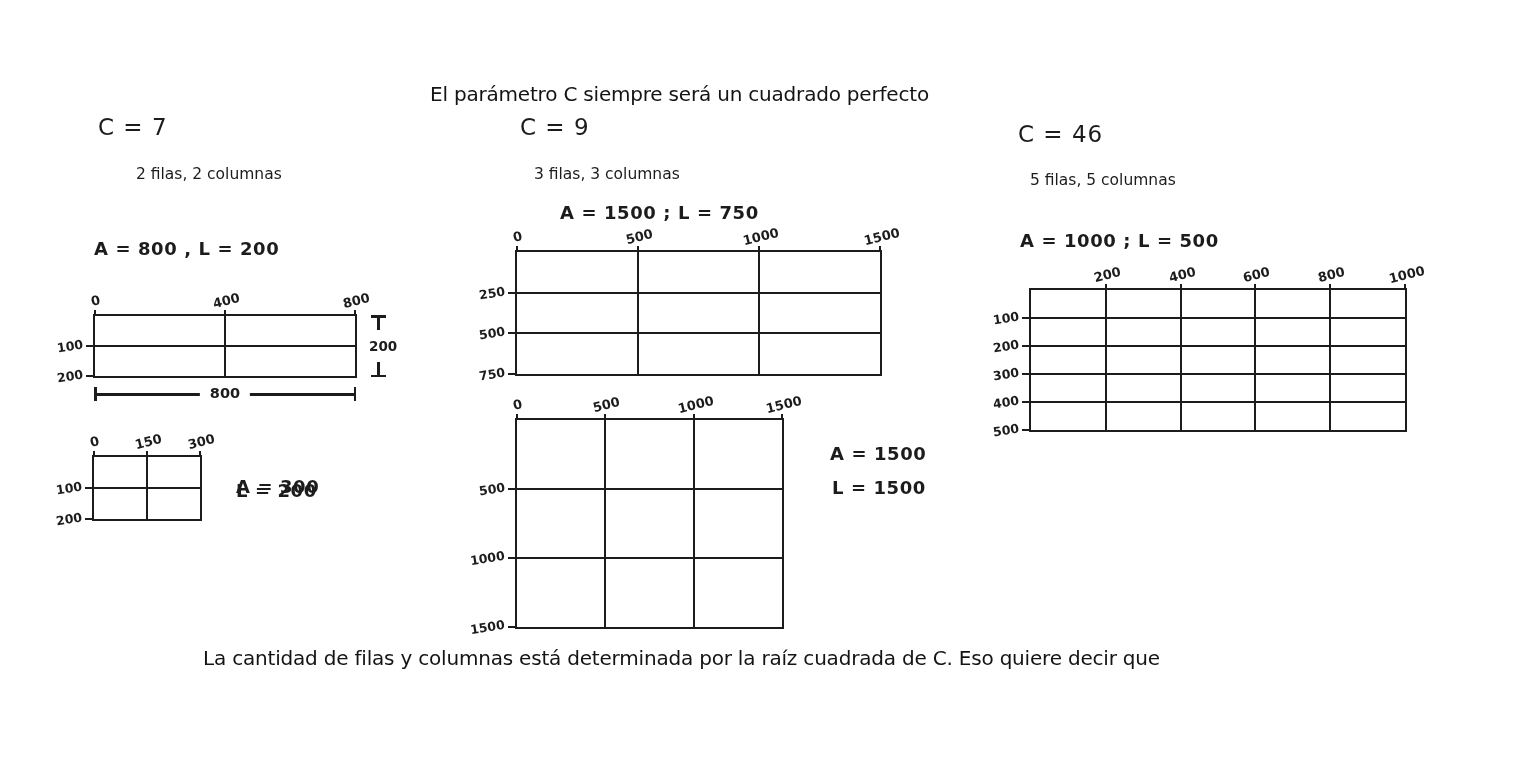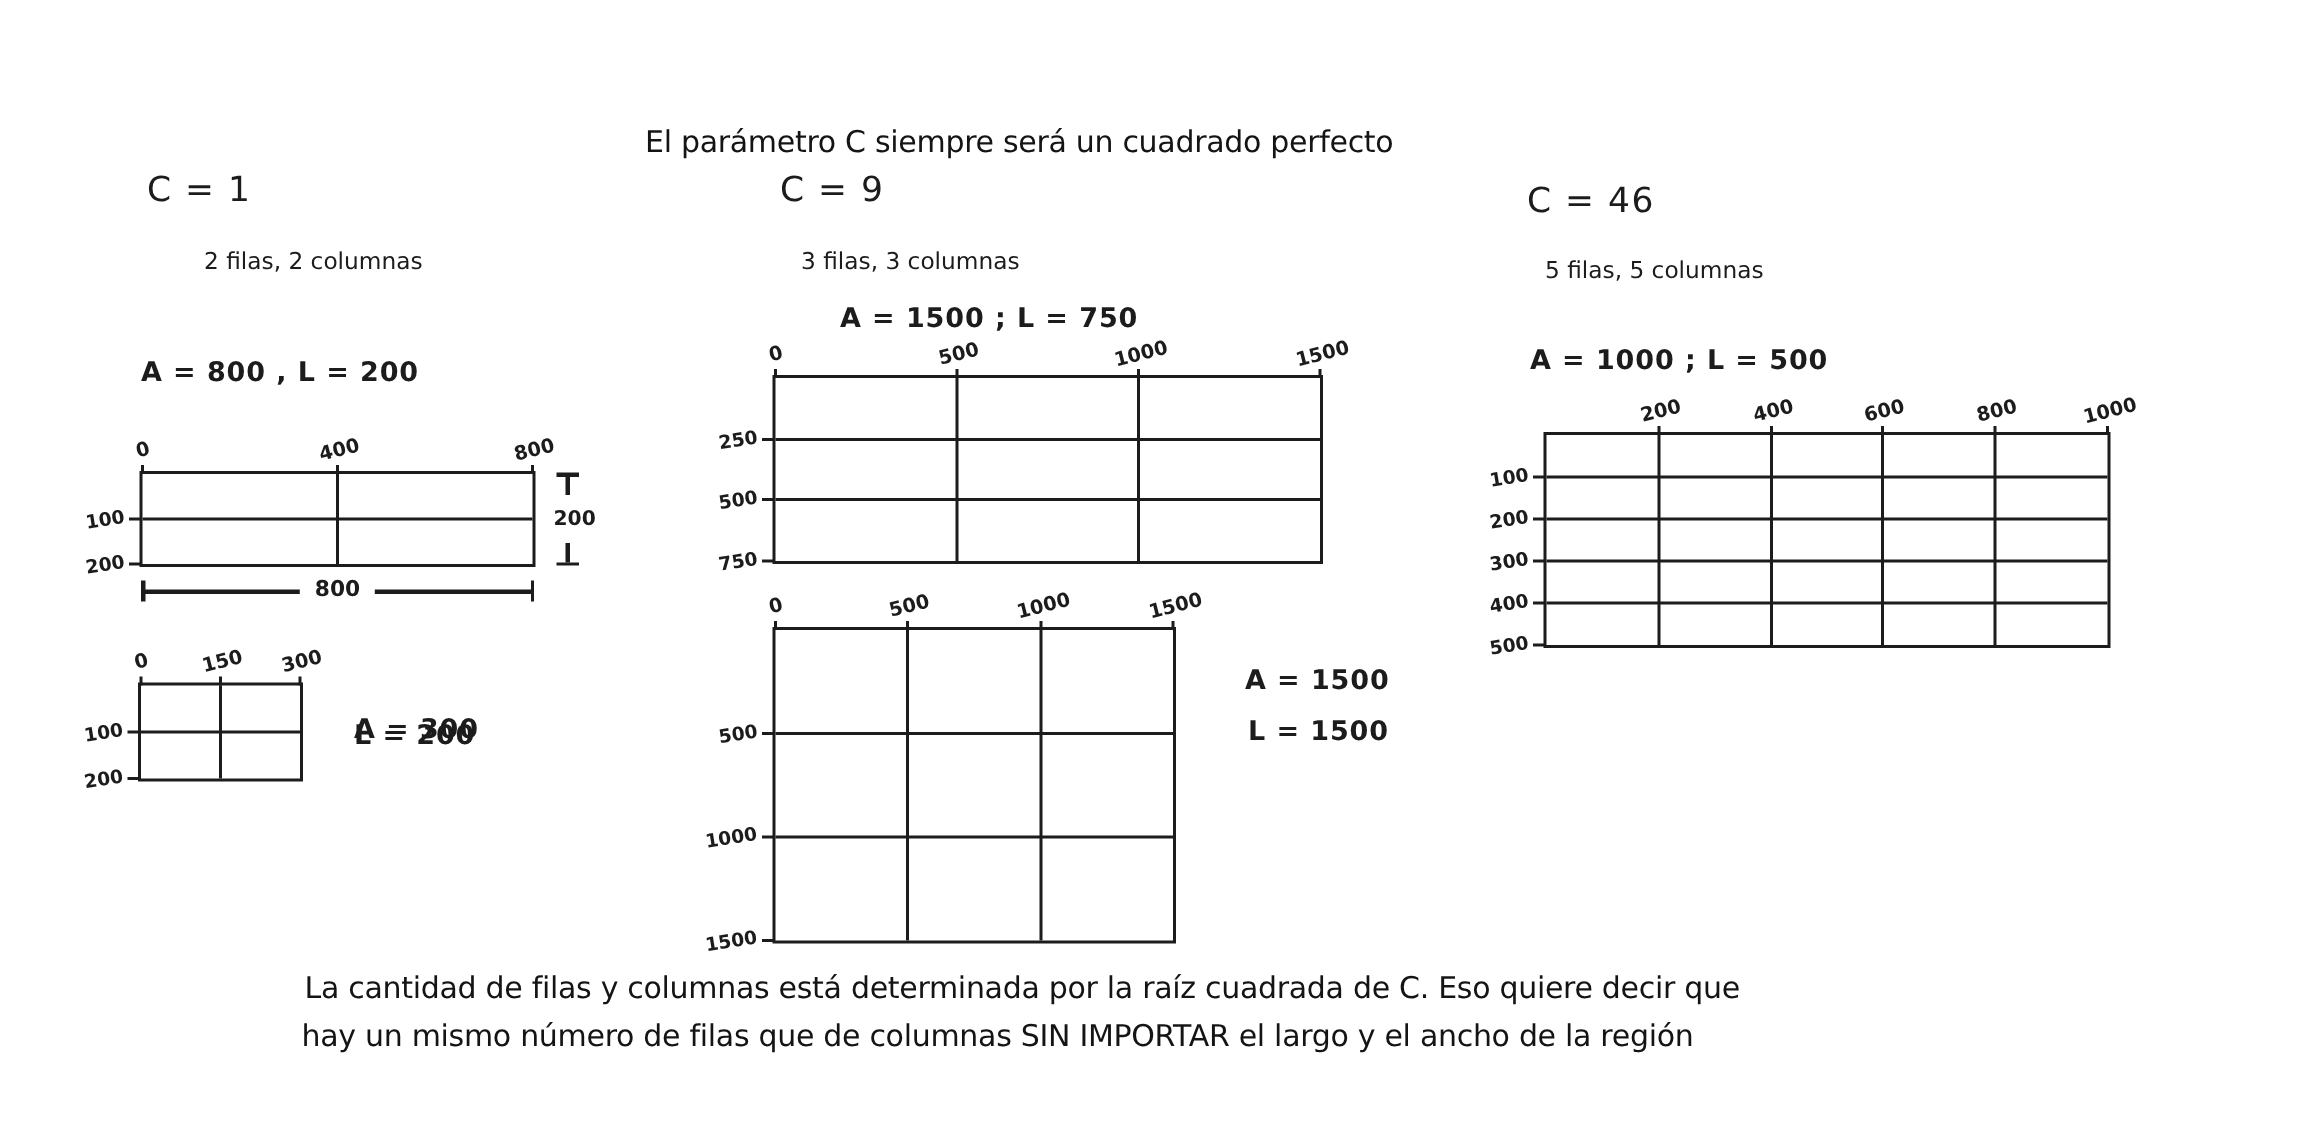--- a/index.html
+++ b/index.html
@@ -43,21 +43,21 @@
   .hdim .hdim-label{position:absolute;left:50%;top:50%;transform:translate(-50%,-55%);
       font-size:14.5px;font-weight:700;background:#fff;padding:0 10px;}
 </style>
 </head>
 <body>
 
 <div class="canvas">
 
   <div class="abs title" style="left:430px;top:38px;margin-top:44px;">El parámetro C siempre será un cuadrado perfecto</div>
 
-  <div class="abs heading" style="left:98px;top:114px;">C = 1</div>
+  <div class="abs heading" style="left:98px;top:114px;">C = 7</div>
   <div class="abs subheading" style="left:136px;top:165px;text-align:center;">2 filas, 2 columnas</div>
   <div class="abs al-label" style="left:94px;top:238px;">A = 800  ,   L = 200</div>
 
   <div class="grid-box" style="left:93px;top:314px;width:260px;height:60px;">
     <div class="vdim">
       <div class="cap-t"></div>
       <div class="stem-t"></div>
       <div class="vdim-label">200</div>
       <div class="stem-b"></div>
       <div class="cap-b"></div>
@@ -176,15 +176,14 @@
       <div class="tick-left" style="top: 40%;">200</div>
       <div class="mark-left" style="top: calc(60% - 1px);"></div>
       <div class="tick-left" style="top: 60%;">300</div>
       <div class="mark-left" style="top: calc(80% - 1px);"></div>
       <div class="tick-left" style="top: 80%;">400</div>
       <div class="mark-left" style="top: calc(100% - 1px);"></div>
       <div class="tick-left" style="top: 100%;">500</div>
     </div>
 
   <div class="abs footer-line" style="left:203px;top:646px;">La cantidad de filas y columnas está determinada por la raíz cuadrada de C. Eso quiere decir que</div>
-  <div class="abs footer-line" style="left:201px;top:678px;">hay un mismo número de filas que de columnas SIN IMPORTAR el largo y el ancho de la región</div>
 
 </div>
 
 </body></html>

